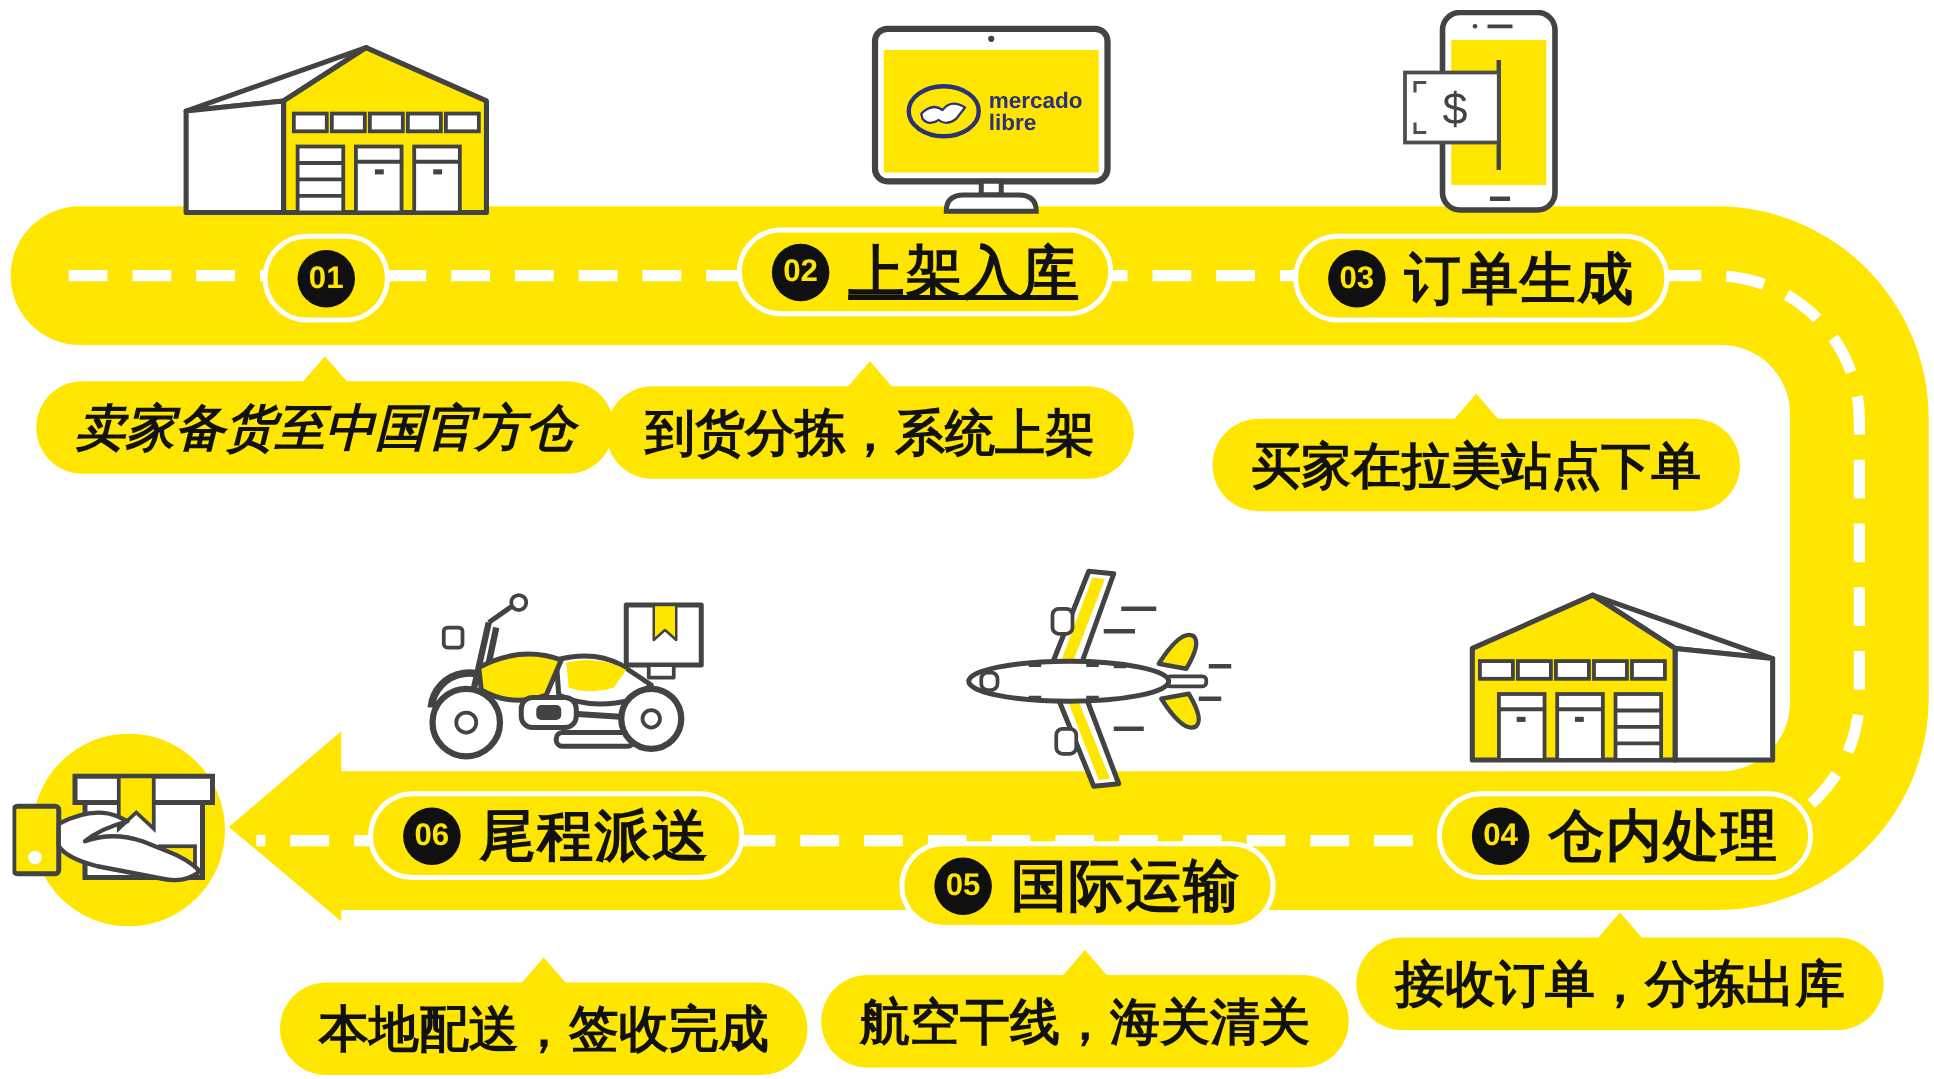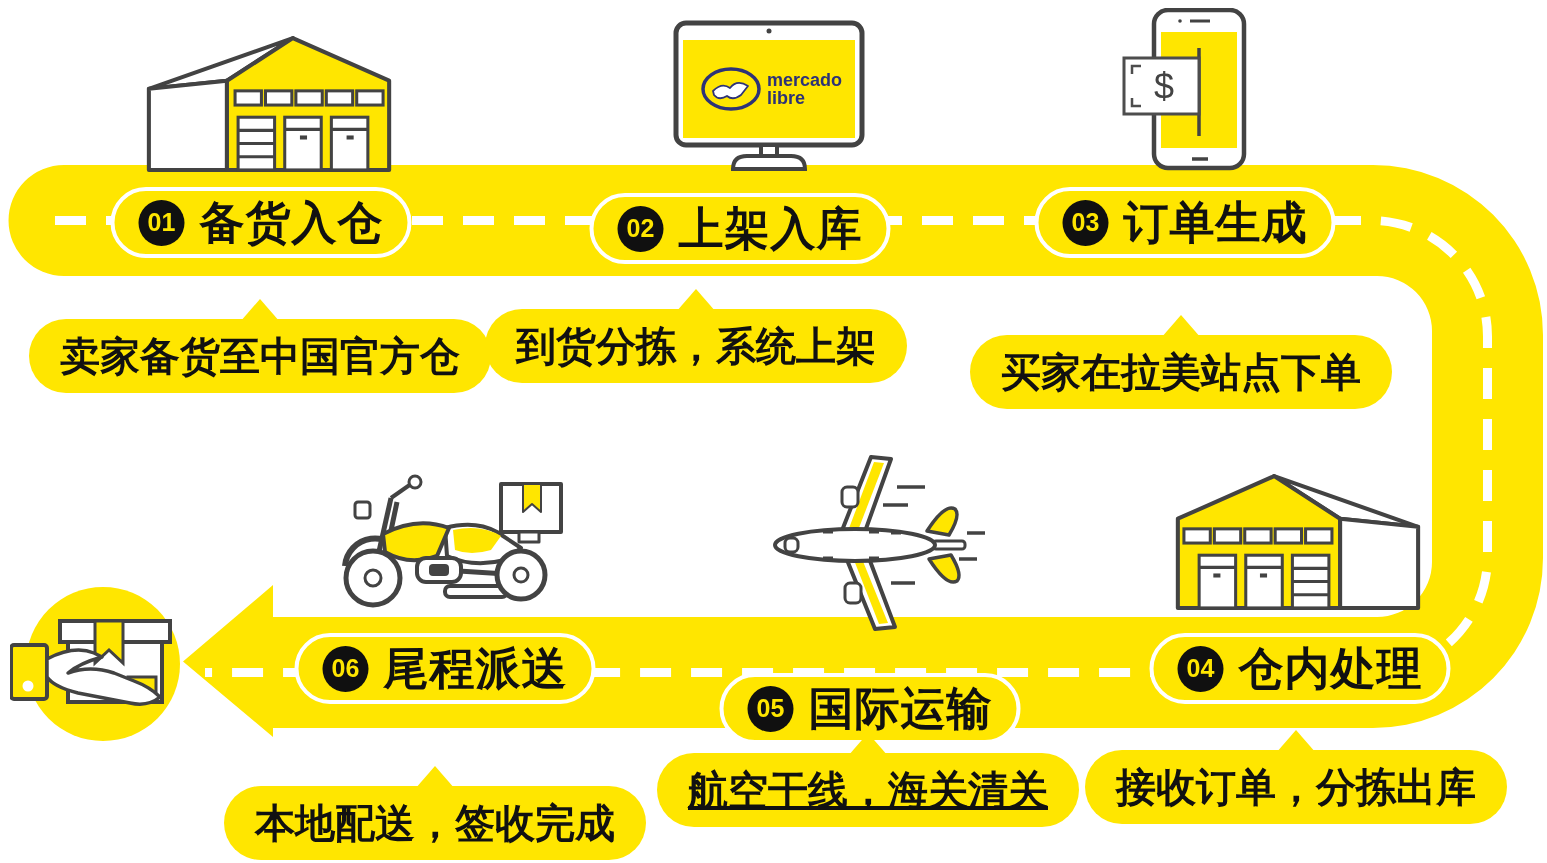--- a/index.html
+++ b/index.html
@@ -64,21 +64,21 @@
         <line x1="96" y1="114" x2="132" y2="114"></line>
         <line x1="96" y1="127" x2="132" y2="127"></line>
         <line x1="142" y1="100" x2="178" y2="100"></line>
         <line x1="188" y1="100" x2="224" y2="100"></line>
       </g>
       <rect x="157" y="106" width="7" height="4" fill="#434343"></rect>
       <rect x="203" y="106" width="7" height="4" fill="#434343"></rect>
     </svg>
   </div>
 
-  <div class="icon" style="left:648px;top:20px;padding-left:25px;">
+  <div class="icon" style="left:672px;top:20px;padding-left:25px;">
     <svg width="192" height="152" viewBox="0 0 192 152">
       <rect x="3" y="3" width="186" height="122" rx="10" fill="#ffffff" stroke="#434343" stroke-width="5"></rect>
       <rect x="10" y="20" width="172" height="98" fill="#FFE600"></rect>
       <circle cx="96" cy="11" r="2.5" fill="#434343"></circle>
       <rect x="88" y="125" width="16" height="11" fill="#ffffff" stroke="#434343" stroke-width="4"></rect>
       <path d="M60 149 Q60 136 74 136 H118 Q132 136 132 149 Z" fill="#ffffff" stroke="#434343" stroke-width="4"></path>
       <g>
         <ellipse cx="58" cy="69" rx="28" ry="20" fill="#FFE600" stroke="#2D3277" stroke-width="3.5"></ellipse>
         <path d="M40 71 q9 -9 17 -3 q7 -9 18 -2 l-7 9 q-8 6 -14 1 q-8 5 -13 -1 z" fill="#ffffff" stroke="#2D3277" stroke-width="1.8" stroke-linejoin="round"></path>
         <text x="94" y="66" font-size="18" font-weight="bold" fill="#2D3277">mercado</text>
@@ -203,60 +203,59 @@
       <rect x="58" y="57" width="94" height="60" fill="#ffffff" stroke="#434343" stroke-width="4"></rect>
       <rect x="50" y="36" width="110" height="21" fill="#ffffff" stroke="#434343" stroke-width="4"></rect>
       <polygon points="85,36 113,36 113,78 99,65 85,78" fill="#FFE600" stroke="#434343" stroke-width="3"></polygon>
       <rect x="118" y="92" width="28" height="19" fill="#FFE600" stroke="#434343" stroke-width="3"></rect>
       <path d="M37 74 Q64 60 84 68 L92 72 Q70 78 58 88 Q80 80 104 88 L124 96 Q140 102 150 112 Q138 122 120 118 L68 108 Q44 102 37 92 Z" fill="#ffffff" stroke="#434343" stroke-width="3.5" stroke-linejoin="round"></path>
     </svg>
   </div>
 
   <div class="pill" style="left:261px;top:187px;">
     <span class="num">01</span>
-    <span>备货入仓</span>
-  </div>
-  <div class="pill" style="left:740px;top:193px;">
+  </div>
+  <div class="pill" style="left:740px;top:182px;text-decoration:underline;">
     <span class="num">02</span>
     <span>上架入库</span>
   </div>
   <div class="pill" style="left:1185px;top:187px;">
     <span class="num">03</span>
     <span>订单生成</span>
   </div>
   <div class="pill" style="left:1300px;top:633px;">
     <span class="num">04</span>
     <span>仓内处理</span>
   </div>
   <div class="pill" style="left:870px;top:633px;margin-top:40px;">
     <span class="num">05</span>
     <span>国际运输</span>
   </div>
   <div class="pill" style="left:445px;top:633px;">
     <span class="num">06</span>
     <span>尾程派送</span>
   </div>
 
-  <div class="bubble" style="left:260px;top:319px;">
+  <div class="bubble" style="left:260px;top:305px;font-style:italic;">
     <i class="tail"></i>
     <span>卖家备货至中国官方仓</span>
   </div>
   <div class="bubble" style="left:696px;top:309px;">
     <i class="tail"></i>
     <span>到货分拣，系统上架</span>
   </div>
   <div class="bubble" style="left:1181px;top:309px;margin-top:26px;">
     <i class="tail"></i>
     <span>买家在拉美站点下单</span>
   </div>
   <div class="bubble" style="left:1296px;top:750px;">
     <i class="tail"></i>
     <span>接收订单，分拣出库</span>
   </div>
-  <div class="bubble" style="left:868px;top:753px;text-decoration:underline;">
+  <div class="bubble" style="left:868px;top:780px;">
     <i class="tail"></i>
     <span>航空干线，海关清关</span>
   </div>
   <div class="bubble" style="left:435px;top:750px;margin-top:36px;">
     <i class="tail"></i>
     <span>本地配送，签收完成</span>
   </div>
 
 </div>
 

